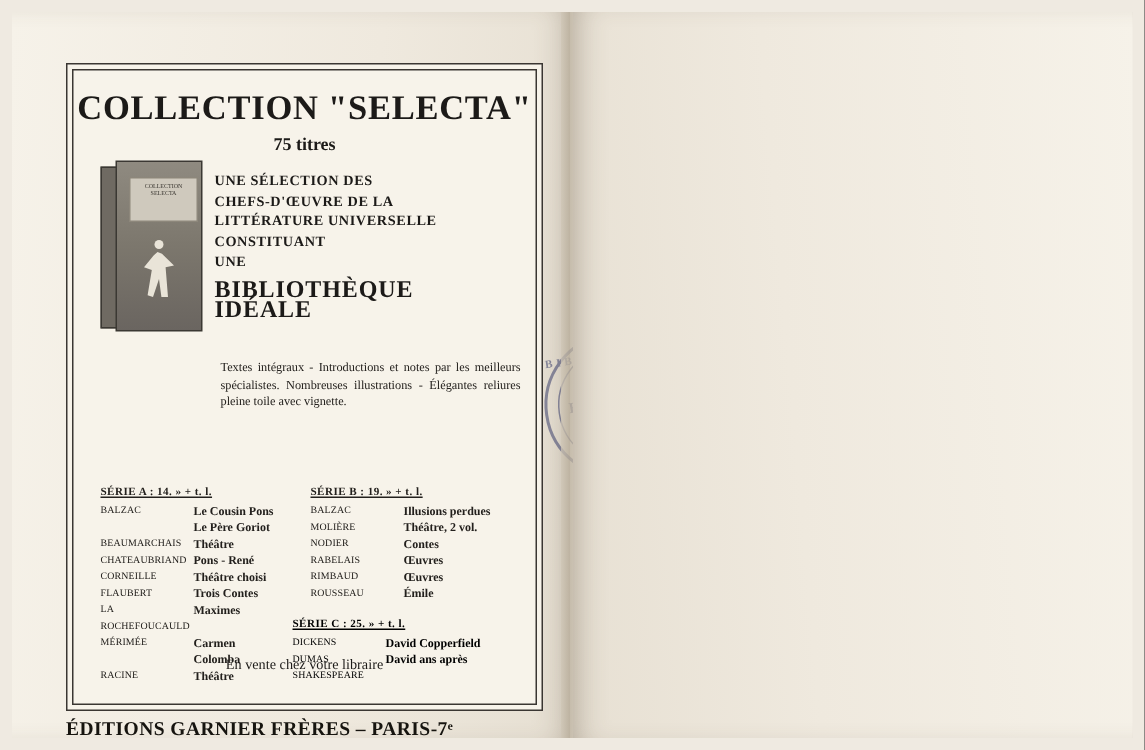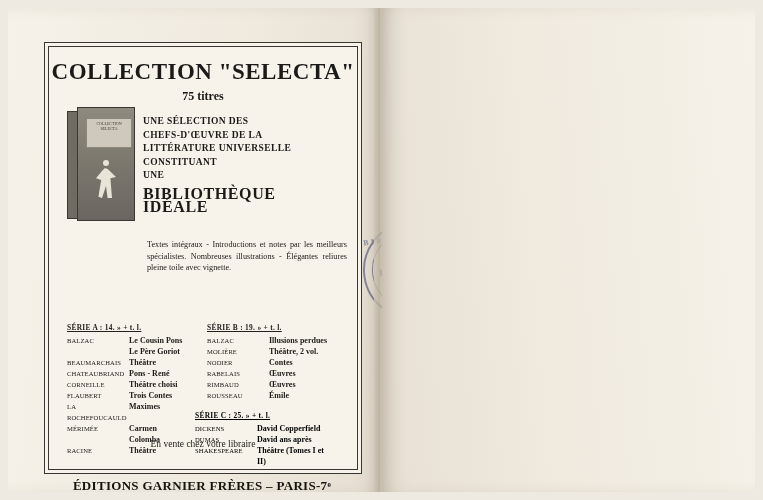--- a/index.html
+++ b/index.html
@@ -124,21 +124,21 @@
   .row{display:flex;line-height:11px;}
   .row .au{width:62px;font-size:6.6px;text-transform:uppercase;letter-spacing:.1px;}
   .row .ti{flex:1;font-weight:bold;font-size:8px;}
   .row.cont .au{visibility:hidden;}
   .serie-c{position:absolute;left:128px;top:88px;width:132px;font-size:7.4px;}
   .sell{
     position:absolute;left:0;right:0;bottom:24px;text-align:center;
     font-size:9.5px;color:#1c1a18;
   }
   .publisher{
-    position:absolute;left:36px;width:316px;top:470px;text-align:center;
+    position:absolute;left:36px;width:316px;top:470px;text-align:left;
     font-size:13px;font-weight:bold;letter-spacing:.3px;color:#16140f;
   }
   .caption{
     position:absolute;left:378px;top:434px;width:128px;text-align:center;
     font-size:5.8px;line-height:8px;color:#1d1b18;
     font-family:"Liberation Sans", sans-serif;
   }
   .caption .it{font-style:italic;}
   .caption .sub{margin-top:2px;font-style:italic;}
 </style>
@@ -260,21 +260,20 @@
           <div class="row">
               <span class="au">DICKENS</span>
               <span class="ti">David Copperfield</span>
             </div>
           <div class="row">
               <span class="au">DUMAS</span>
               <span class="ti">David ans après</span>
             </div>
           <div class="row">
               <span class="au">SHAKESPEARE</span>
-              <span class="ti">Théâtre (Tomes I et II)</span>
             </div>
         </div>
       </div>
 
       <div class="sell">En vente chez votre libraire</div>
     </div>
 
     <div class="publisher">ÉDITIONS GARNIER FRÈRES – PARIS-7ᵉ</div>
   </div>
 

